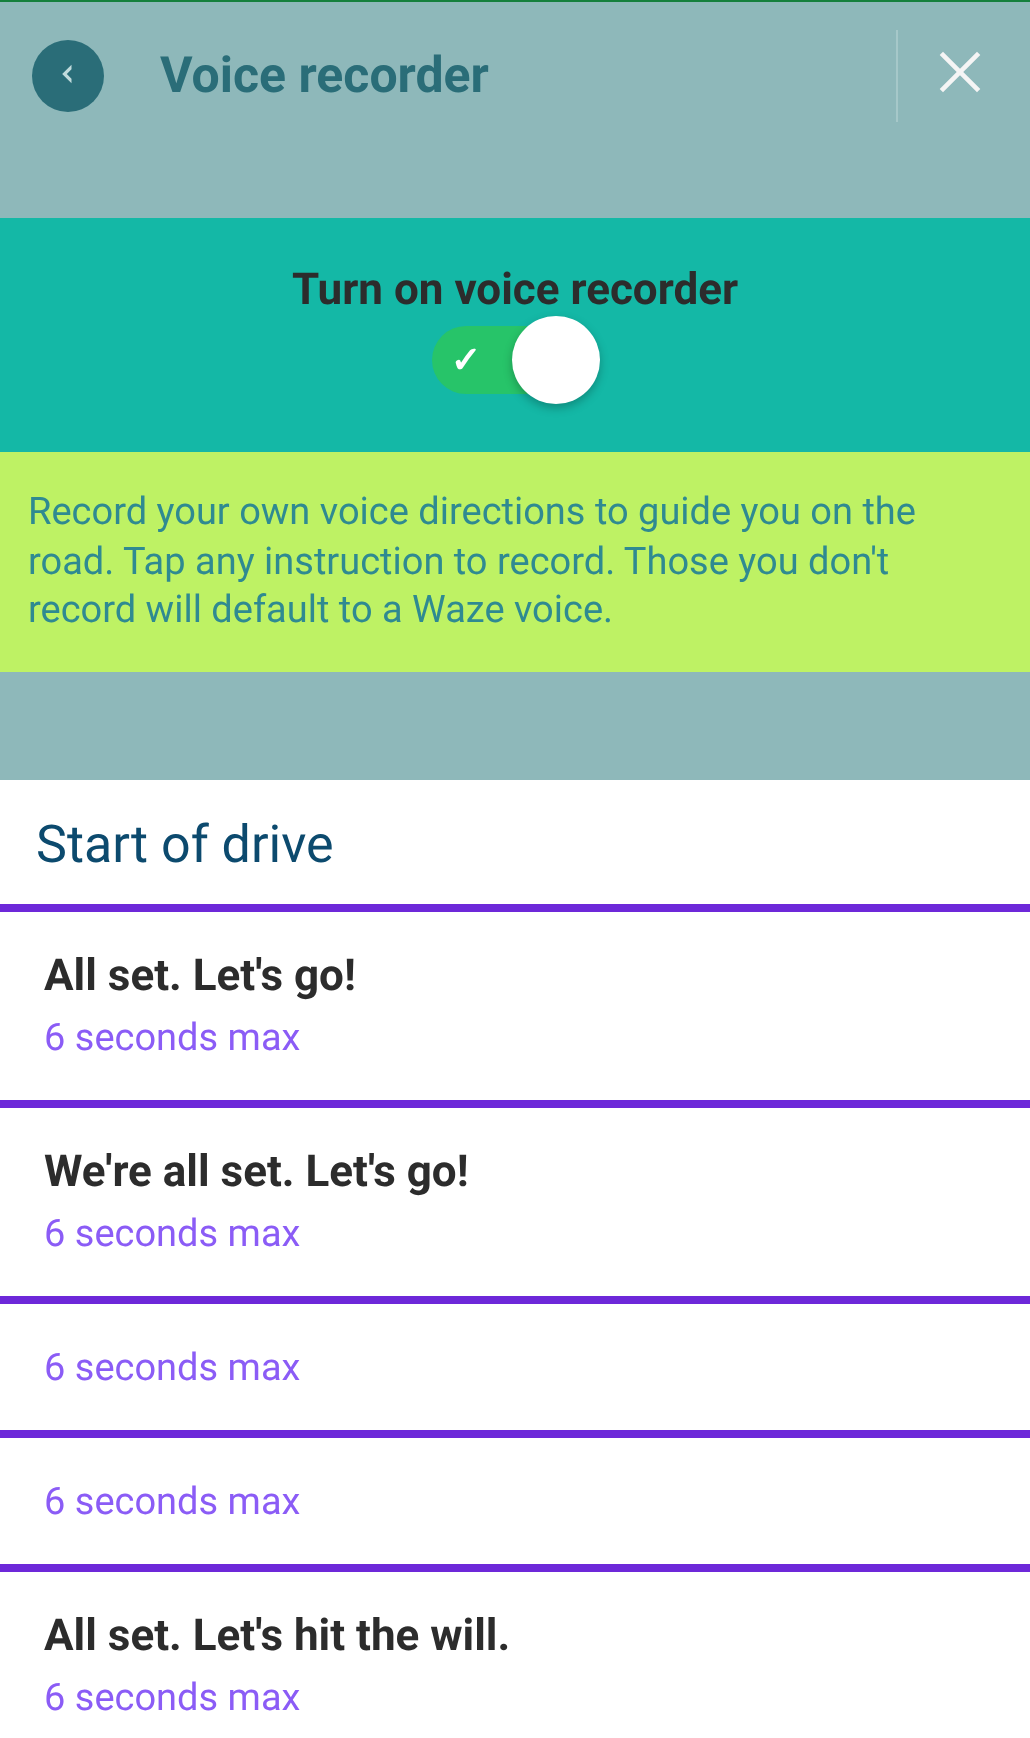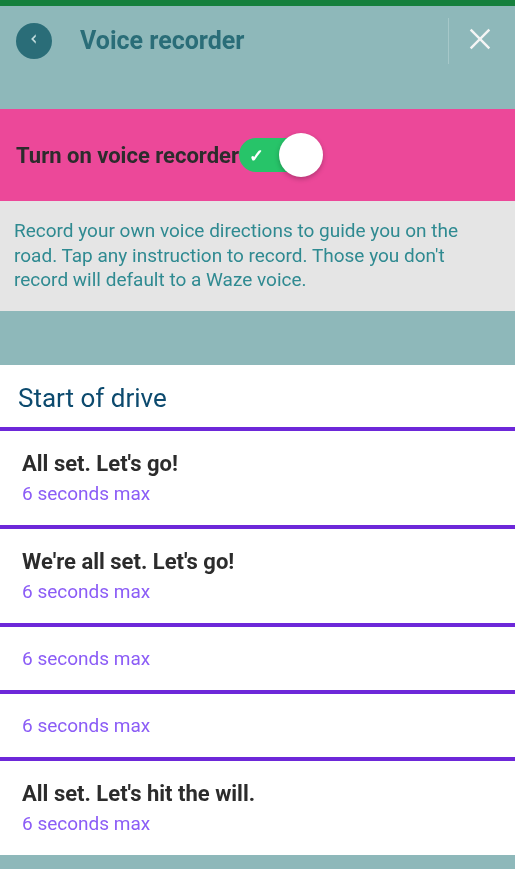--- a/index.html
+++ b/index.html
@@ -13,21 +13,21 @@
       font-family: -apple-system, BlinkMacSystemFont, 'Segoe UI', Roboto, Helvetica, Arial, sans-serif;
       background: #8eb8ba;
       overflow: hidden;
     }
     .header {
       background: #8eb8ba;
       height: 75px;
       display: flex;
       align-items: center;
       padding: 0 16px;
-      border-top: 6px solid #15803d;
+      border-top: 1px solid #15803d;
     }
     .back-btn {
       width: 36px;
       height: 36px;
       border-radius: 50%;
       background: #2a6d78;
       display: flex;
       align-items: center;
       justify-content: center;
       margin-right: 28px;
@@ -61,25 +61,26 @@
       height: 28px;
       stroke: #f5f5f5;
       stroke-width: 2;
       fill: none;
     }
     .spacer-top {
       height: 34px;
       background: #8eb8ba;
     }
     .toggle-row {
-      background: #ec4899;
+      background: #14b8a6;
       padding: 24px 16px;
       display: flex;
       align-items: center;
-      justify-content: flex-start;
+      justify-content: center;
+      flex-direction: column;
     }
     .toggle-label {
       font-size: 22px;
       font-weight: 700;
       color: #2c2c2c;
     }
     .toggle {
       position: relative;
       width: 84px;
       height: 44px;
@@ -105,21 +106,21 @@
       position: absolute;
       right: 0;
       top: 0;
       width: 44px;
       height: 44px;
       border-radius: 50%;
       background: #ffffff;
       box-shadow: 0 2px 5px rgba(0,0,0,0.25);
     }
     .info-box {
-      background: #e5e5e5;
+      background: #bef264;
       padding: 18px 32px 18px 14px;
       font-size: 19px;
       line-height: 1.3;
       color: #2f8a91;
     }
     .section-spacer {
       height: 54px;
       background: #8eb8ba;
     }
     .section-header {

